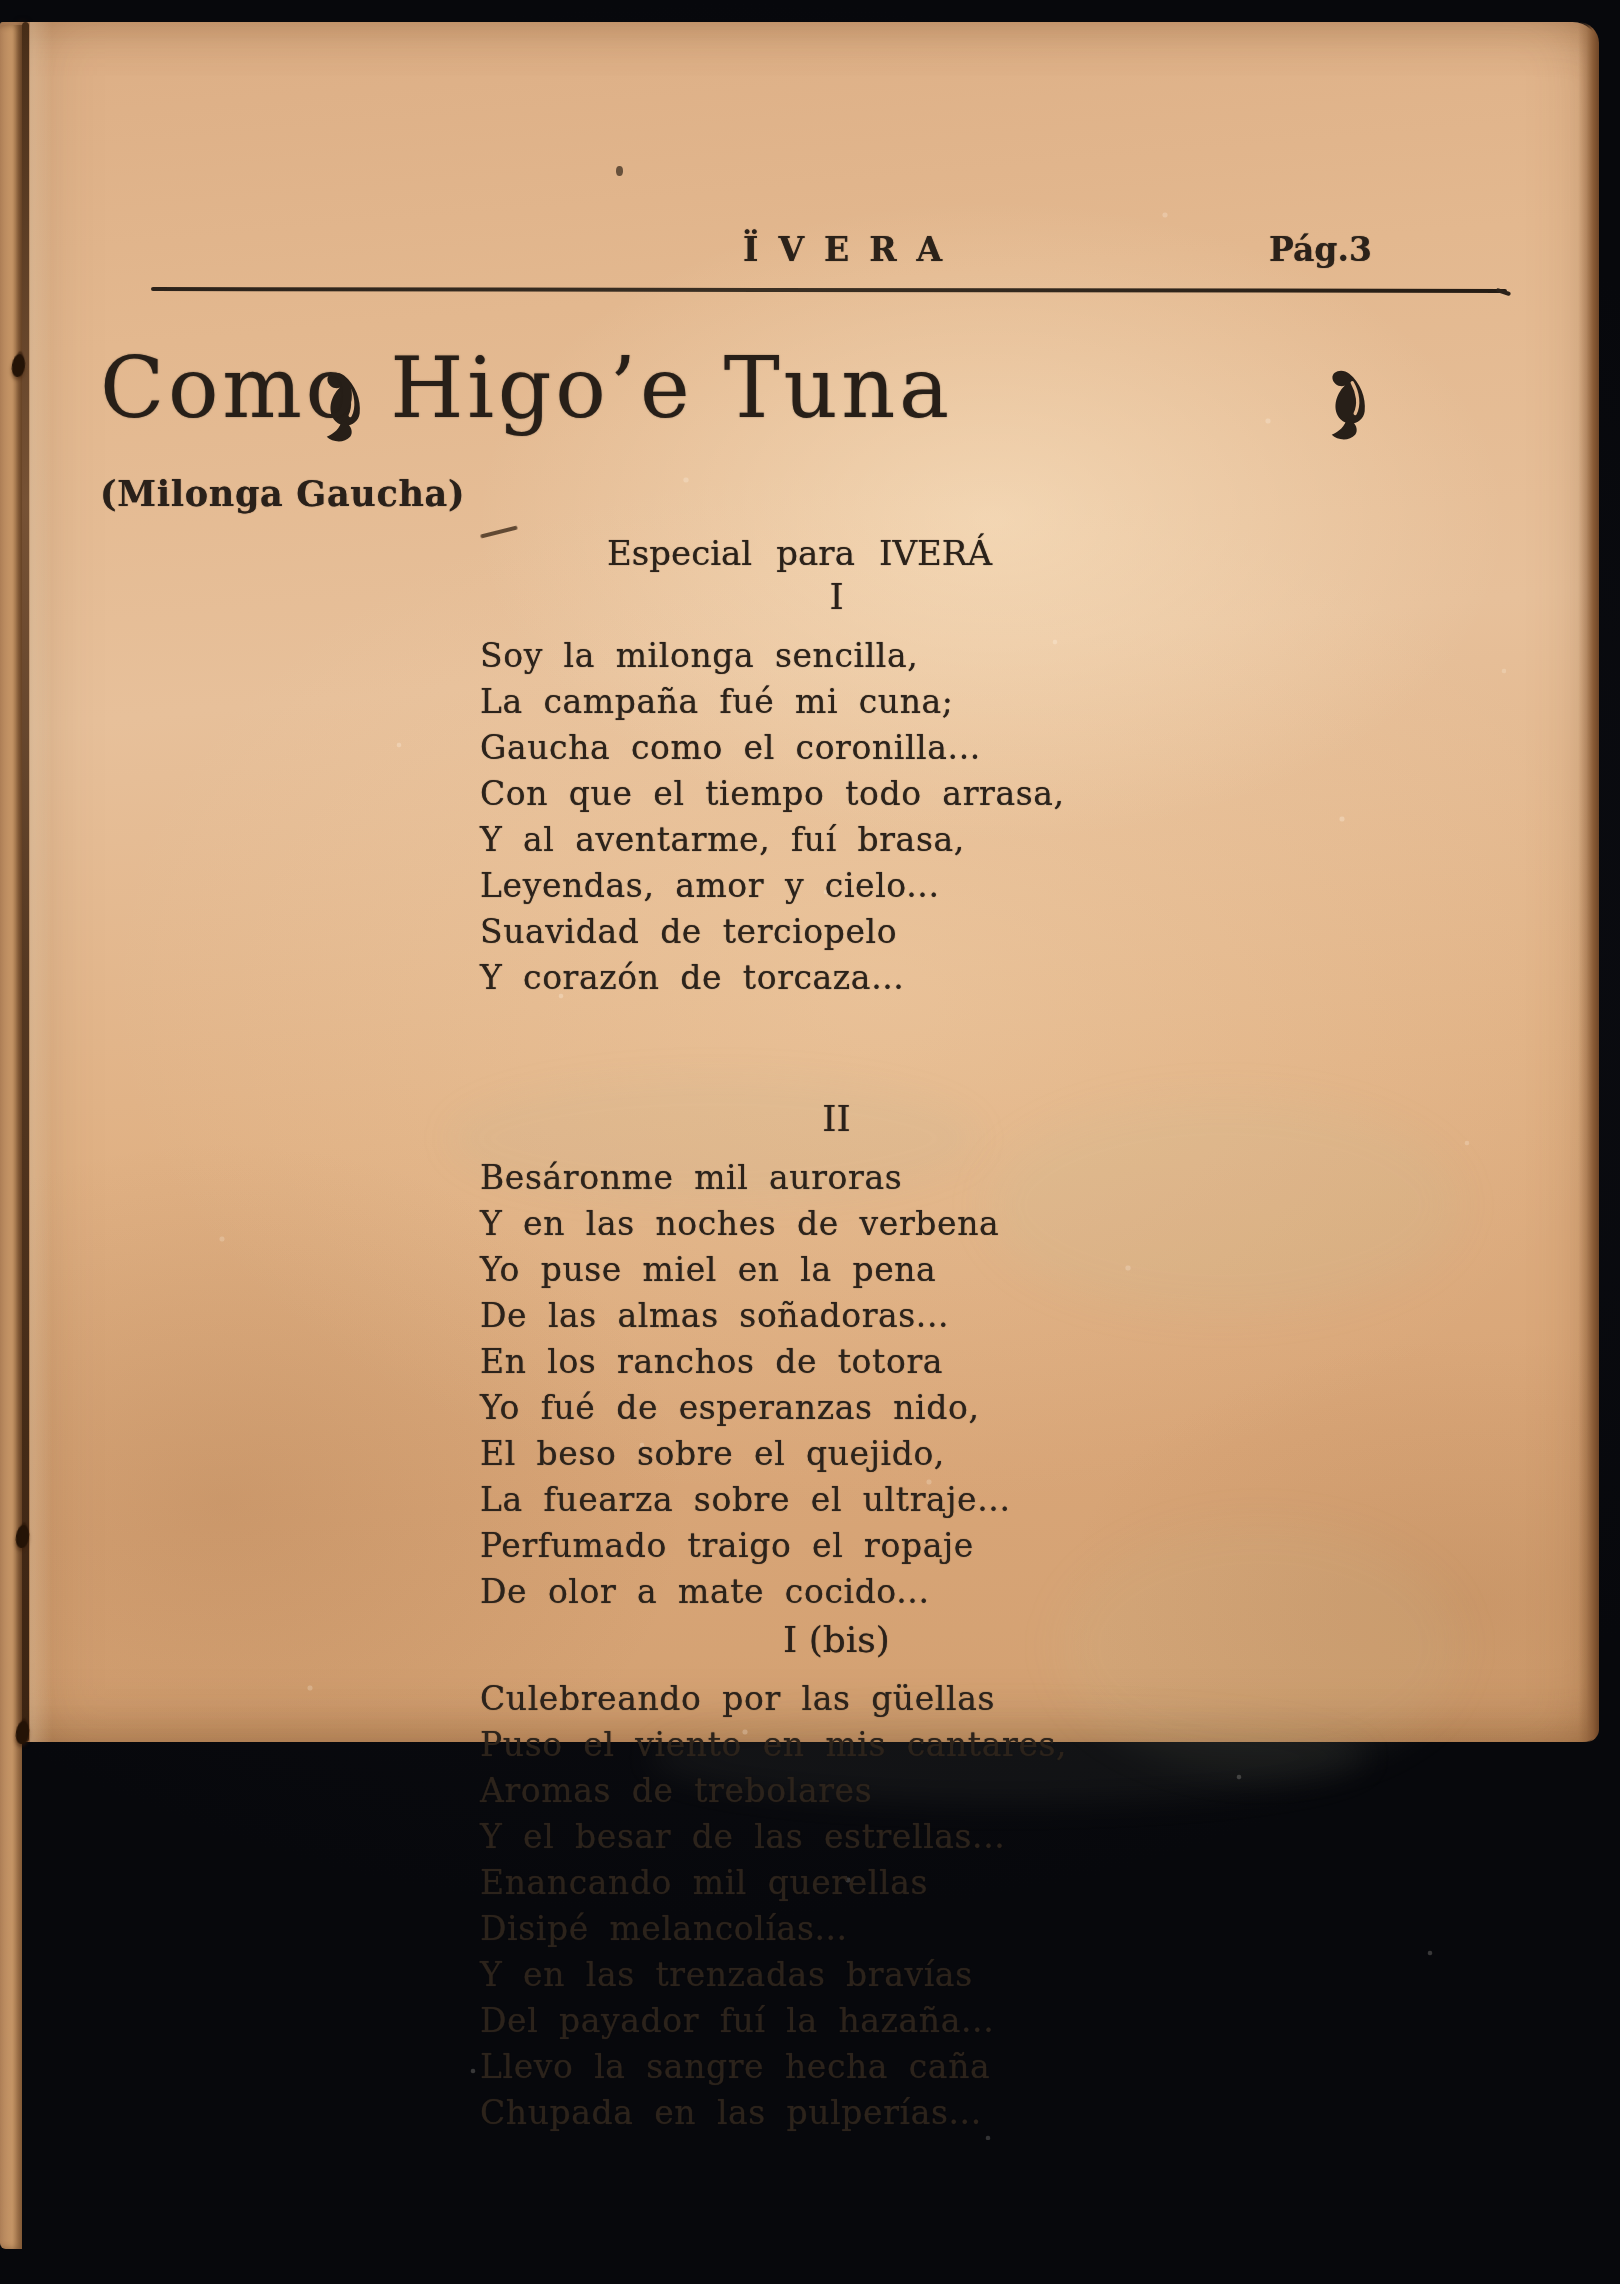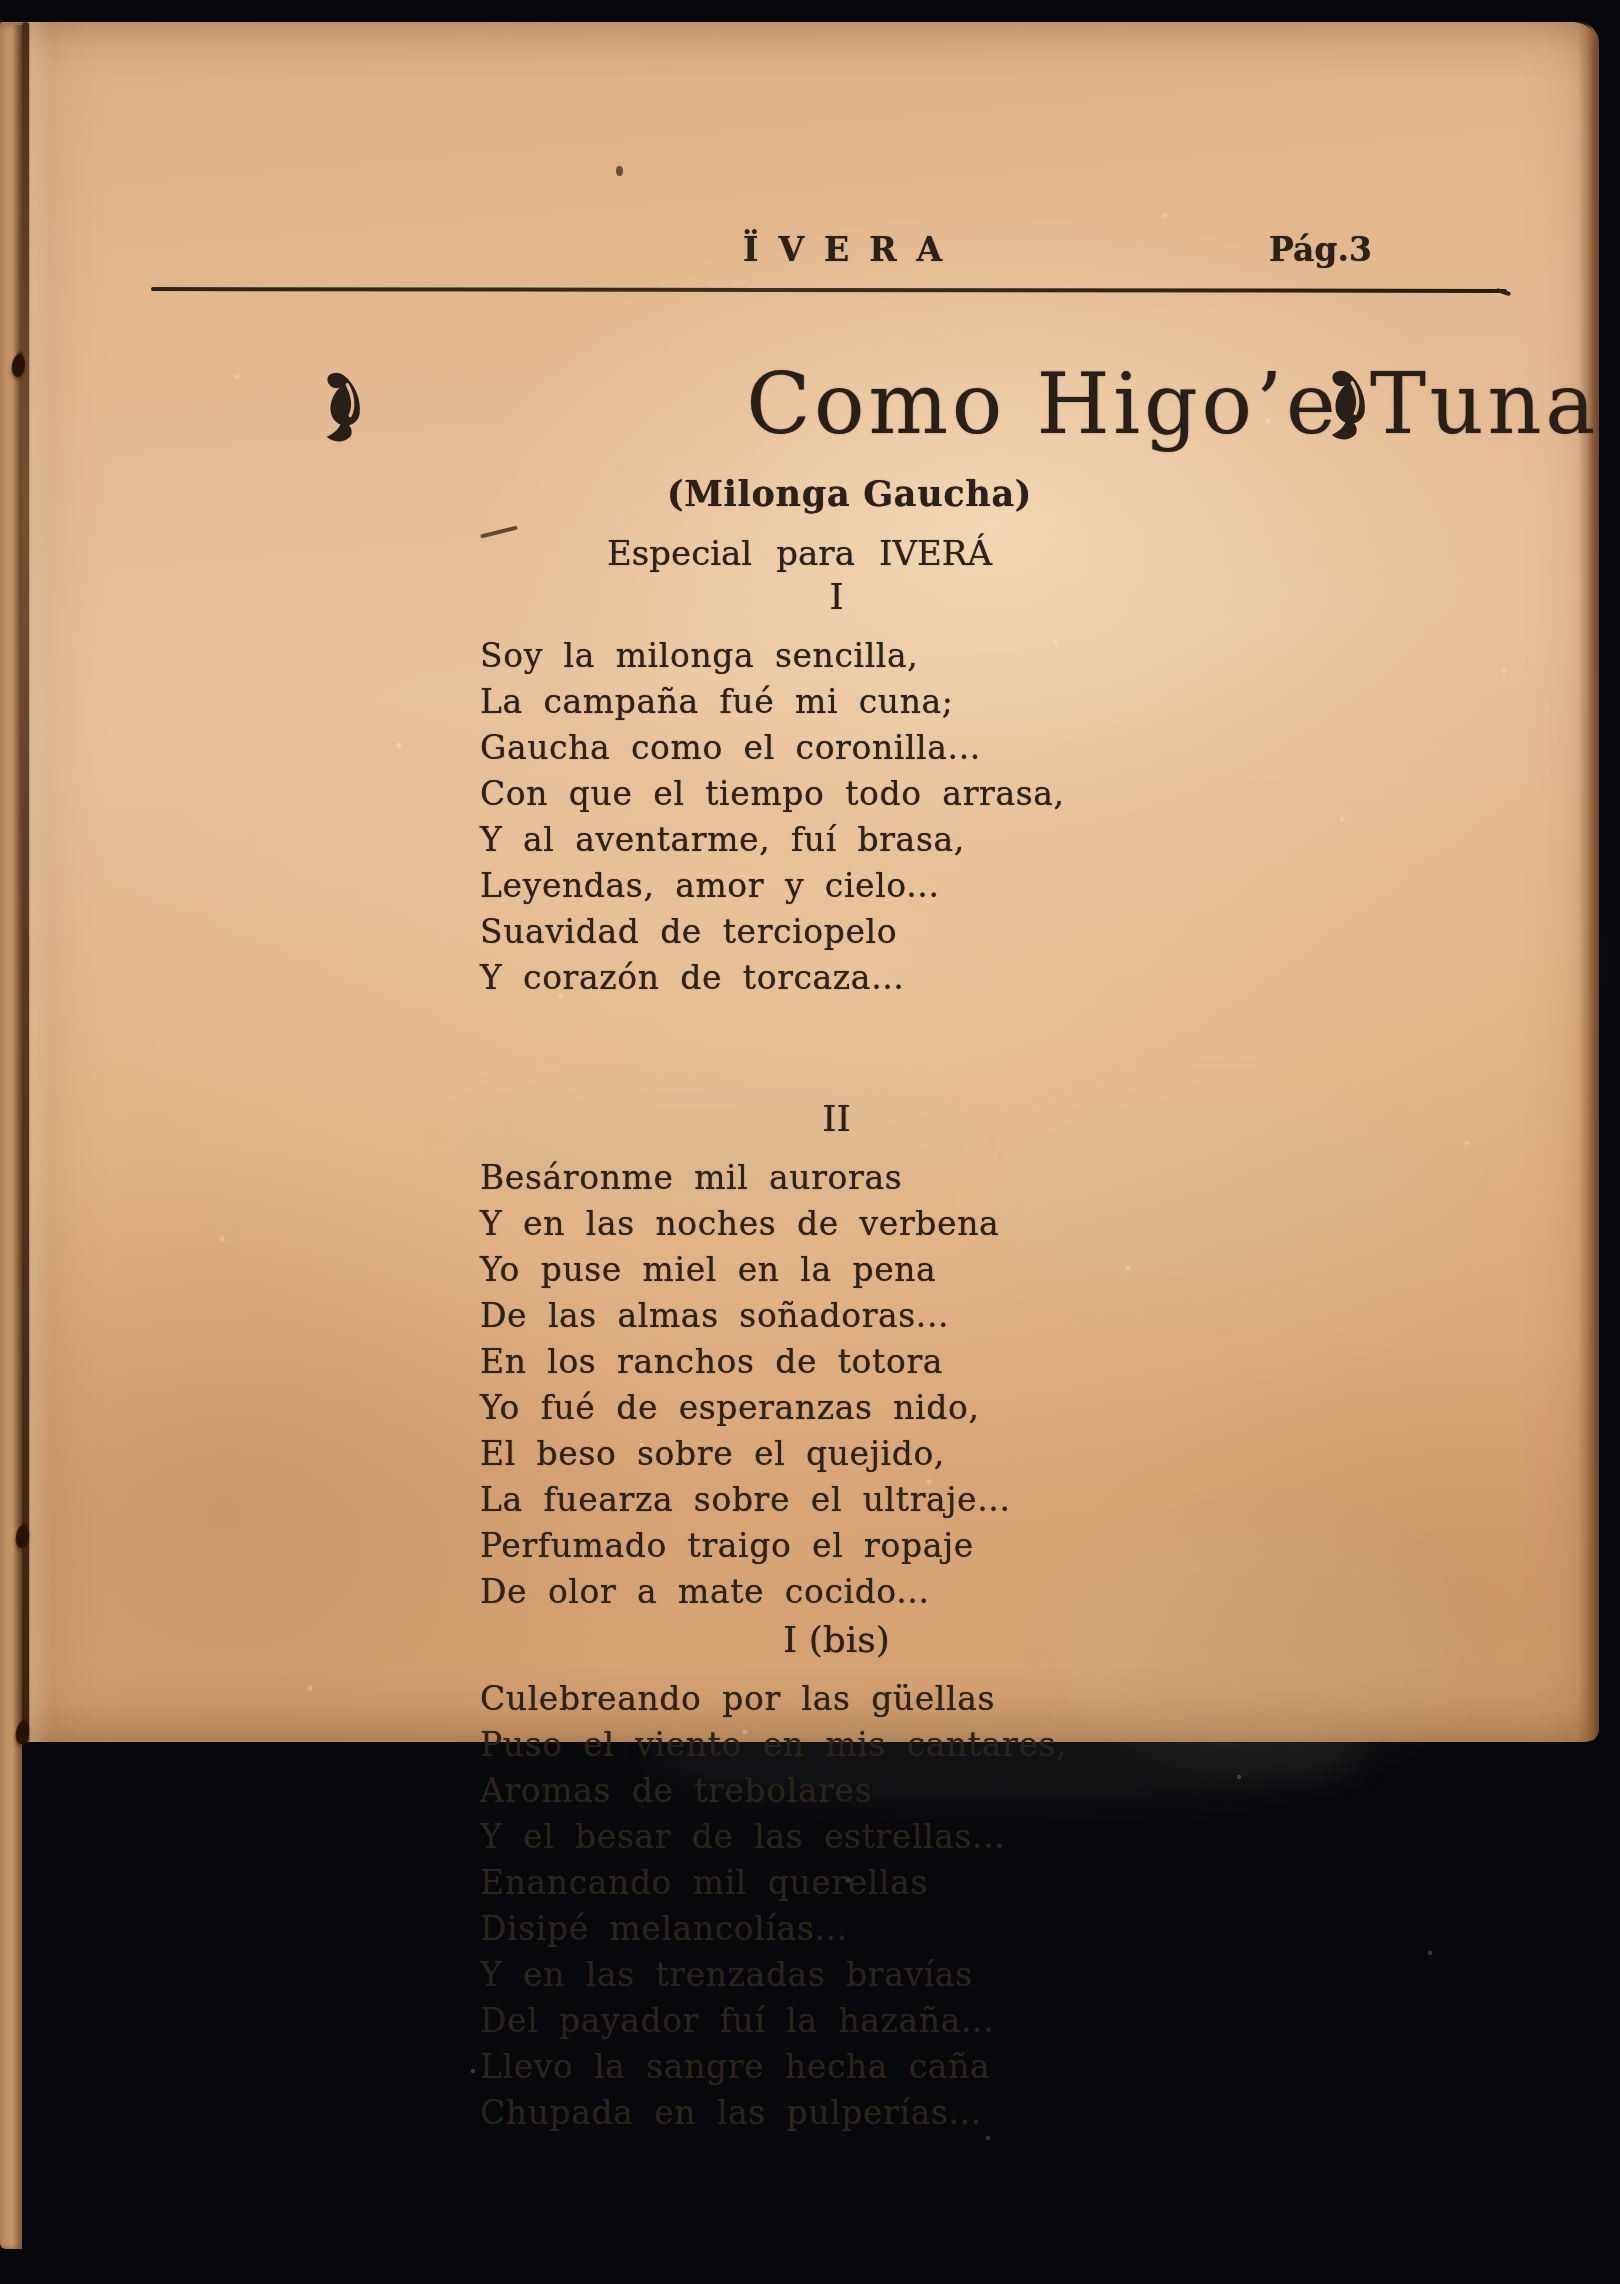--- a/index.html
+++ b/index.html
@@ -73,35 +73,35 @@
   .rule {
     position: absolute; left: 151px; top: 266px; width: 1356px; height: 3.7px;
     background: linear-gradient(90deg, #2b221a 0%, #3a2f23 45%, #251c14 100%);
     border-radius: 2.2px; transform: rotate(0.08deg);
   }
   .rule-tick {
     position: absolute; left: 1496px; top: 268px; width: 14.7px; height: 3.7px;
     background: #2b221a; border-radius: 2.2px; transform: rotate(18deg);
   }
   .title-row {
-    position: absolute; left: 0; top: 333px; width: 100%;
-    text-align: right; padding-left: 44px; box-sizing: border-box;
+    position: absolute; left: 0; top: 317px; width: 100%;
+    text-align: left; padding-left: 100px; box-sizing: border-box;
   }
   .song-title {
     margin: 0; font-size: 84px; font-weight: normal; letter-spacing: 3.7px;
     color: #271f18; text-shadow: 0 0 1.5px rgba(39,31,24,.55);
     white-space: nowrap;
   }
   .ornament { position: absolute; width: 59px; height: 77px; }
   .ornament.left  { left: 317px; top: 348px; }
   .ornament.right { left: 1322px; top: 346px; }
 
   .song-subtitle {
     position: absolute; left: 0; top: 451px; width: 100%;
-    padding-left: 100px; box-sizing: border-box; text-align: center;
+    padding-left: 100px; box-sizing: border-box; 
     font-size: 35px; font-weight: bold; color: #2a211a;
     text-shadow: 0 0 1px rgba(42,33,26,.8); letter-spacing: 0.7px;
   }
   .dedication {
     position: absolute; left: 0; top: 511px; width: 100%;
     box-sizing: border-box; text-align: center;
     font-size: 34px; color: #2b221a; word-spacing: 13.3px;
     text-shadow: 0 0 1px rgba(43,34,26,.8);
   }
   #stanzas { position: absolute; inset: 0; }

